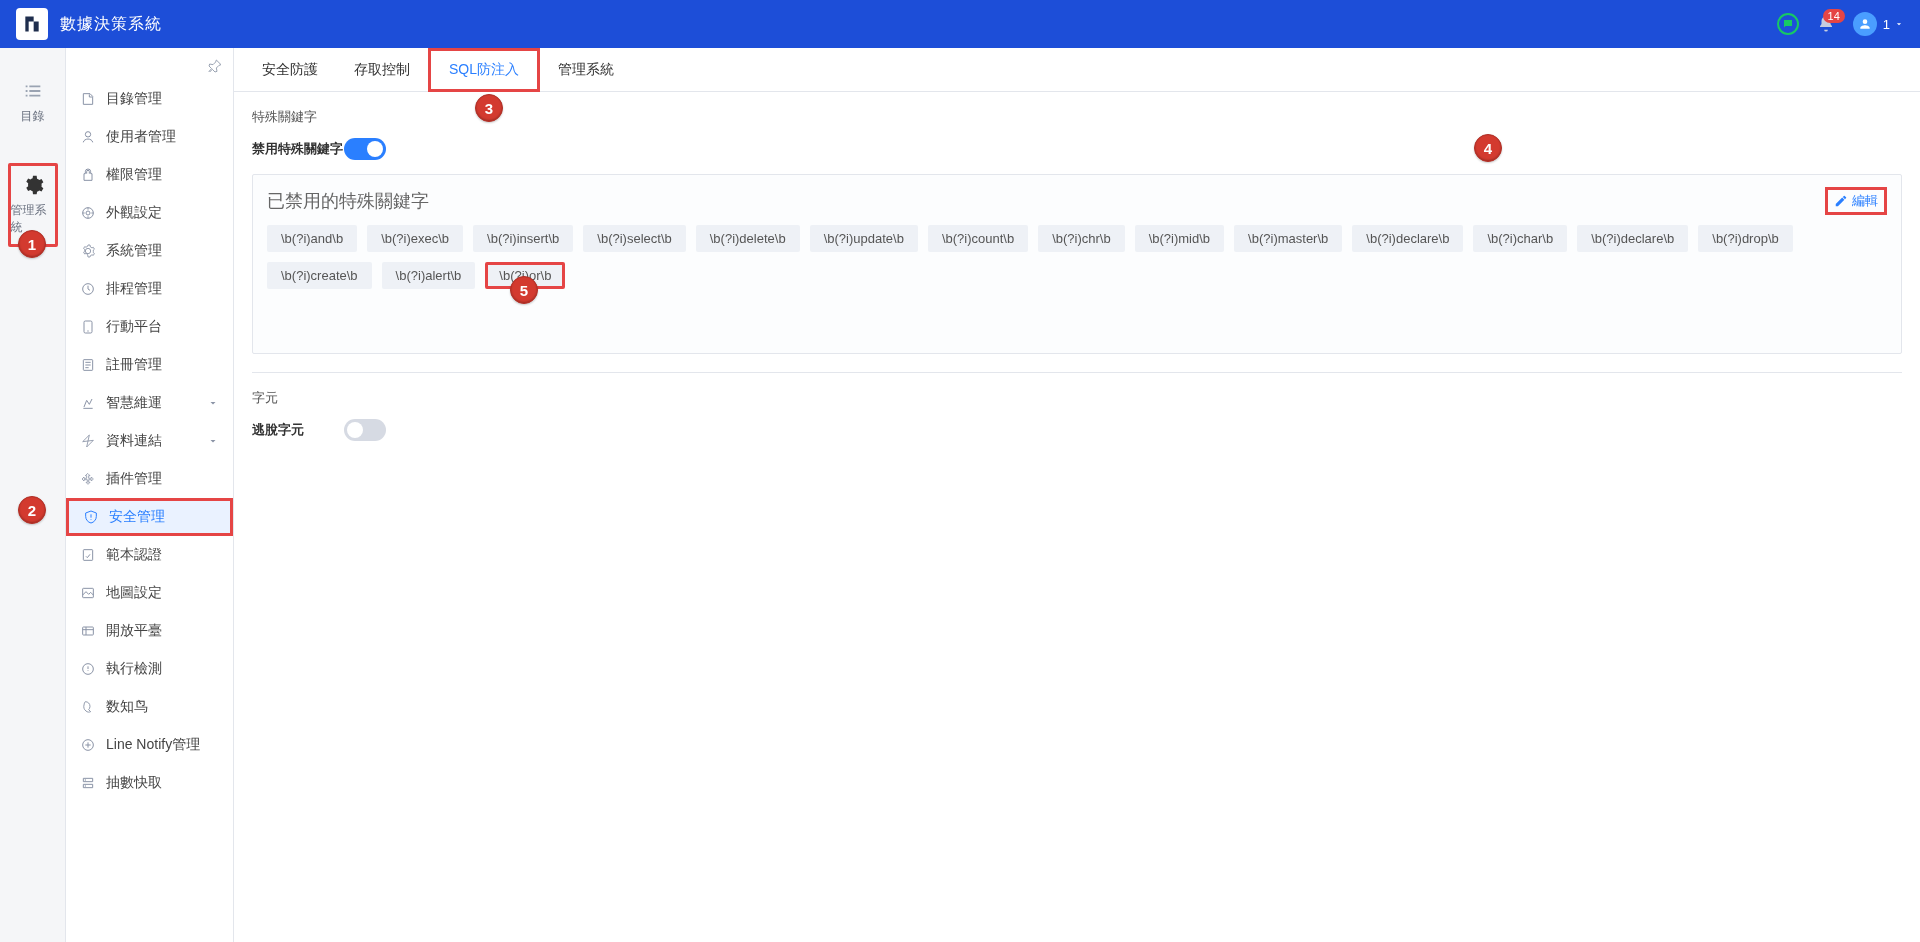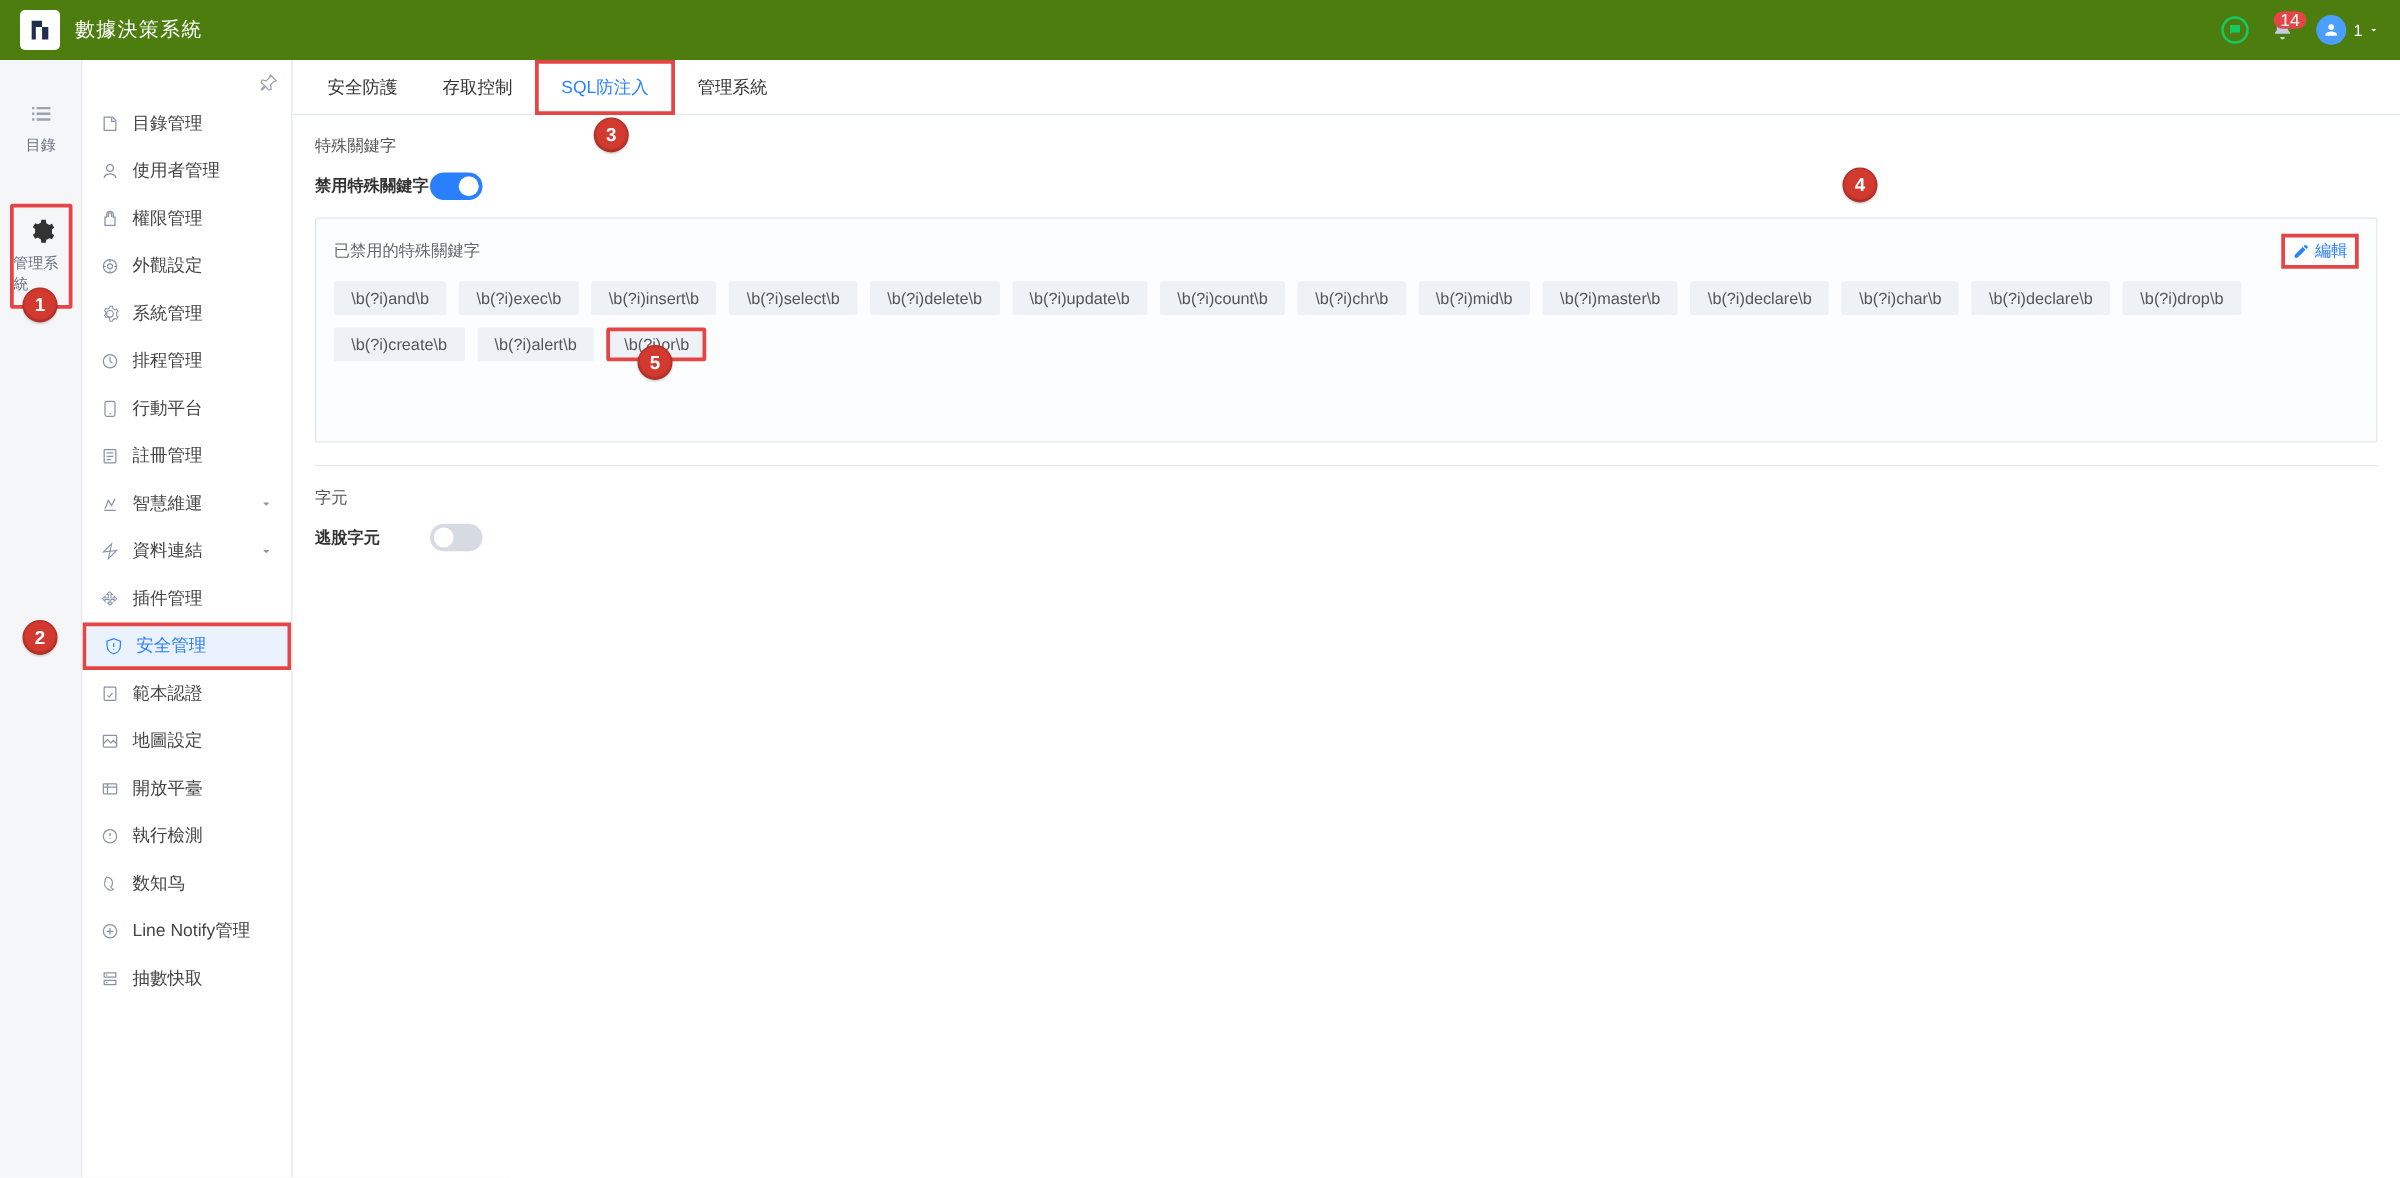--- a/index.html
+++ b/index.html
@@ -1,27 +1,27 @@
 <!DOCTYPE html>
 <html><head>
 <meta charset="utf-8">
 <style>
 * { margin: 0; padding: 0; box-sizing: border-box; }
 body { font-family: "Microsoft YaHei", Arial, sans-serif; font-size: 14px; color: #333; background: #f5f6f8; overflow: hidden; }
 
 
-.header { height: 48px; background: #4d7c0f; color: #fff; display: flex; align-items: center; padding: 0 16px; }
+.header { height: 48px; background: #1d4ed8; color: #fff; display: flex; align-items: center; padding: 0 16px; }
 .logo { width: 32px; height: 32px; background: #fff; border-radius: 4px; display: flex; align-items: center; justify-content: center; color: #1f2e4d; font-weight: bold; font-size: 18px; margin-right: 12px; }
 .app-title { font-size: 16px; letter-spacing: 1px; }
 .header-spacer { flex: 1; }
 .header-icon { margin-left: 18px; position: relative; display: flex; align-items: center; justify-content: center; cursor: pointer; }
 .msg-circle { width: 22px; height: 22px; border: 2px solid #17c964; border-radius: 50%; display: flex; align-items: center; justify-content: center; }
 .msg-circle svg { width: 12px; height: 12px; fill: #17c964; }
 .bell { width: 18px; height: 18px; fill: #c5cde0; }
-.badge { position: absolute; top: -6px; right: -10px; background: #e54545; color: #fff; font-size: 14px; border-radius: 8px; padding: 1px 5px; line-height: 12px; }
+.badge { position: absolute; top: -6px; right: -10px; background: #e54545; color: #fff; font-size: 11px; border-radius: 8px; padding: 1px 5px; line-height: 12px; }
 .avatar { width: 24px; height: 24px; background: #4a9eff; border-radius: 50%; display: flex; align-items: center; justify-content: center; }
 .avatar svg { width: 14px; height: 14px; fill: #fff; }
 .user-count { color: #fff; margin-left: 6px; font-size: 13px; }
 .chev-down { width: 10px; height: 10px; fill: #fff; margin-left: 4px; }
 
 
 .body-row { display: flex; height: calc(100vh - 48px); }
 
 
 .rail { width: 66px; background: #f5f6f8; border-right: 1px solid #e3e6ec; display: flex; flex-direction: column; align-items: center; padding-top: 24px; }
@@ -54,21 +54,21 @@
 .section-title { font-size: 13px; color: #555; margin-bottom: 12px; }
 .row-toggle { display: flex; align-items: center; margin-bottom: 14px; }
 .row-toggle .lbl { font-size: 13px; font-weight: 600; color: #333; width: 92px; }
 .switch { width: 42px; height: 22px; border-radius: 11px; background: #2a7fff; position: relative; cursor: pointer; }
 .switch.off { background: #d6dae3; }
 .switch::after { content: ""; position: absolute; width: 16px; height: 16px; background: #fff; border-radius: 50%; top: 3px; right: 3px; transition: .2s; }
 .switch.off::after { left: 3px; right: auto; }
 
 .panel { border: 1px solid #e3e6ec; border-radius: 2px; padding: 12px 14px 6px; background: #fcfdfe; margin-bottom: 18px; position: relative; min-height: 180px; }
 .panel-head { display: flex; align-items: center; margin-bottom: 10px; }
-.panel-head .ptitle { font-size: 13px; color: #666; }
+.panel-head .ptitle { font-size: 18px; color: #666; }
 .edit-btn { margin-left: auto; display: flex; align-items: center; color: #2a7fff; cursor: pointer; font-size: 13px; padding: 2px 6px; }
 .edit-btn svg { width: 14px; height: 14px; fill: #2a7fff; margin-right: 4px; }
 .edit-btn.highlight-red { border: 3px solid #e54545; }
 
 .tags { display: flex; flex-wrap: wrap; gap: 10px; }
 .tag { background: #eef1f6; color: #555; padding: 6px 14px; border-radius: 2px; font-size: 13px; }
 .tag.highlight-red { border: 3px solid #e54545; padding: 3px 11px; }
 
 .divider { height: 1px; background: #e3e6ec; margin: 4px 0 16px; }
 

